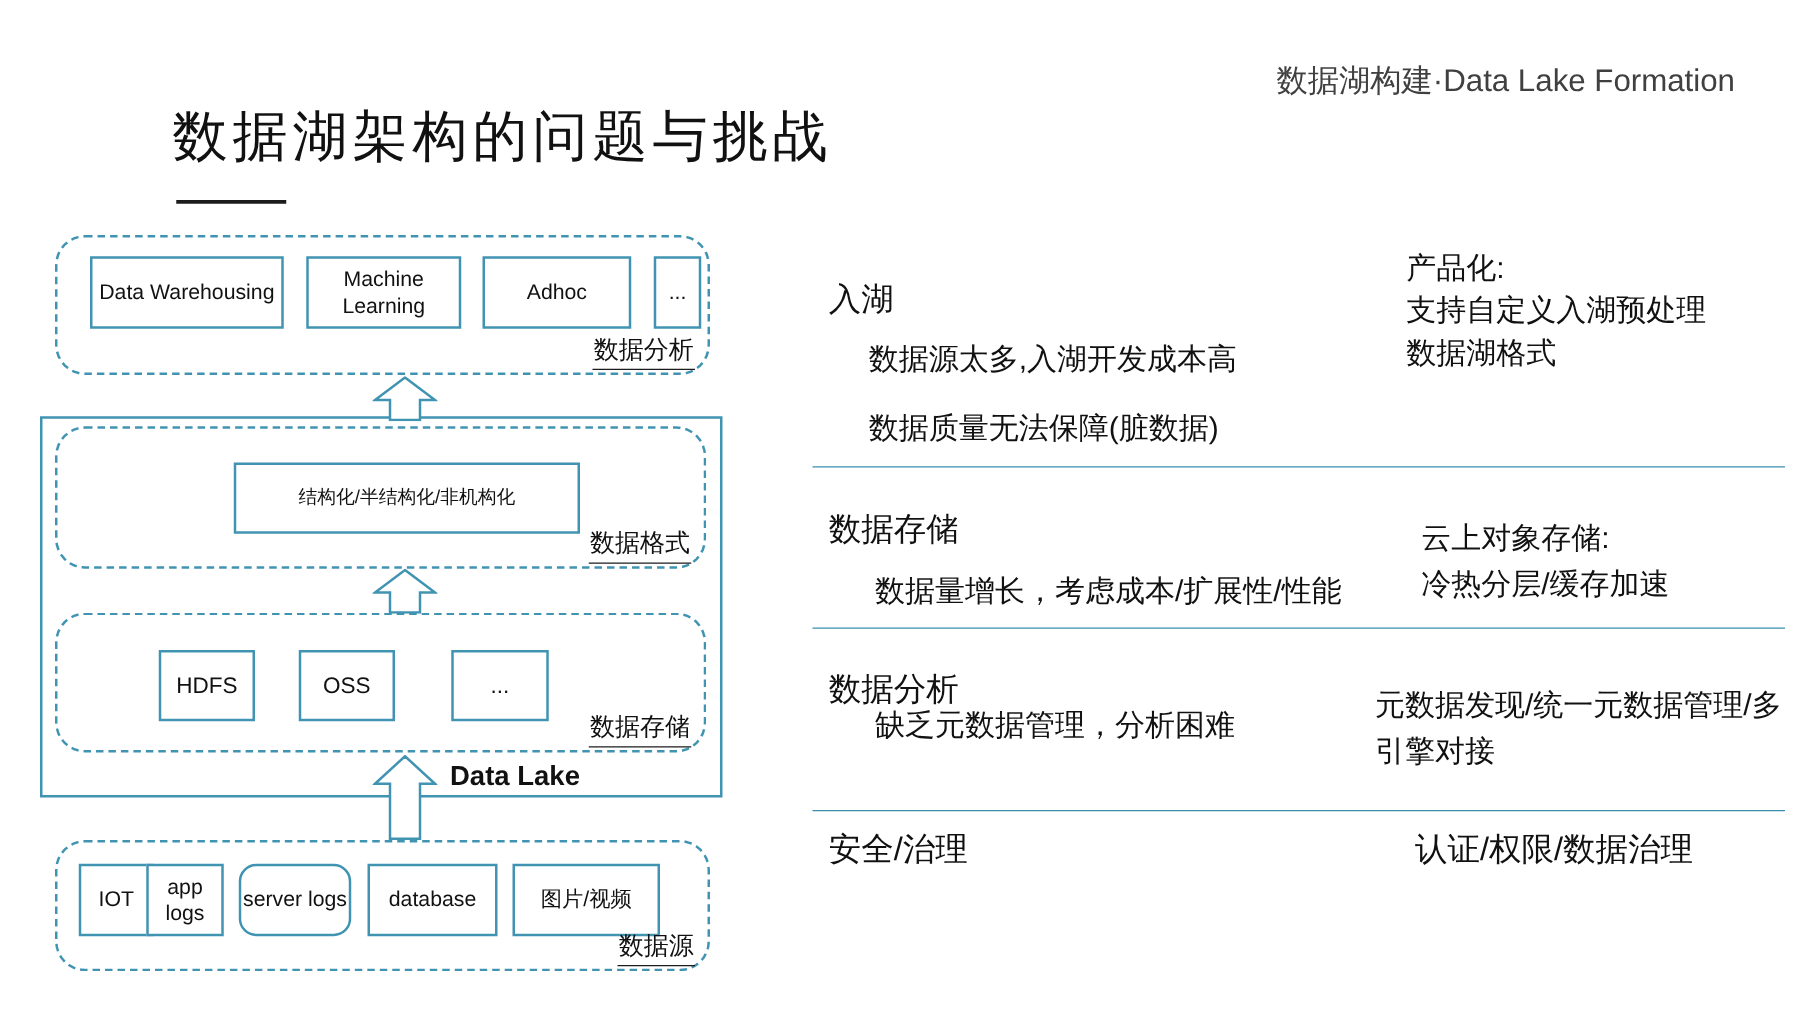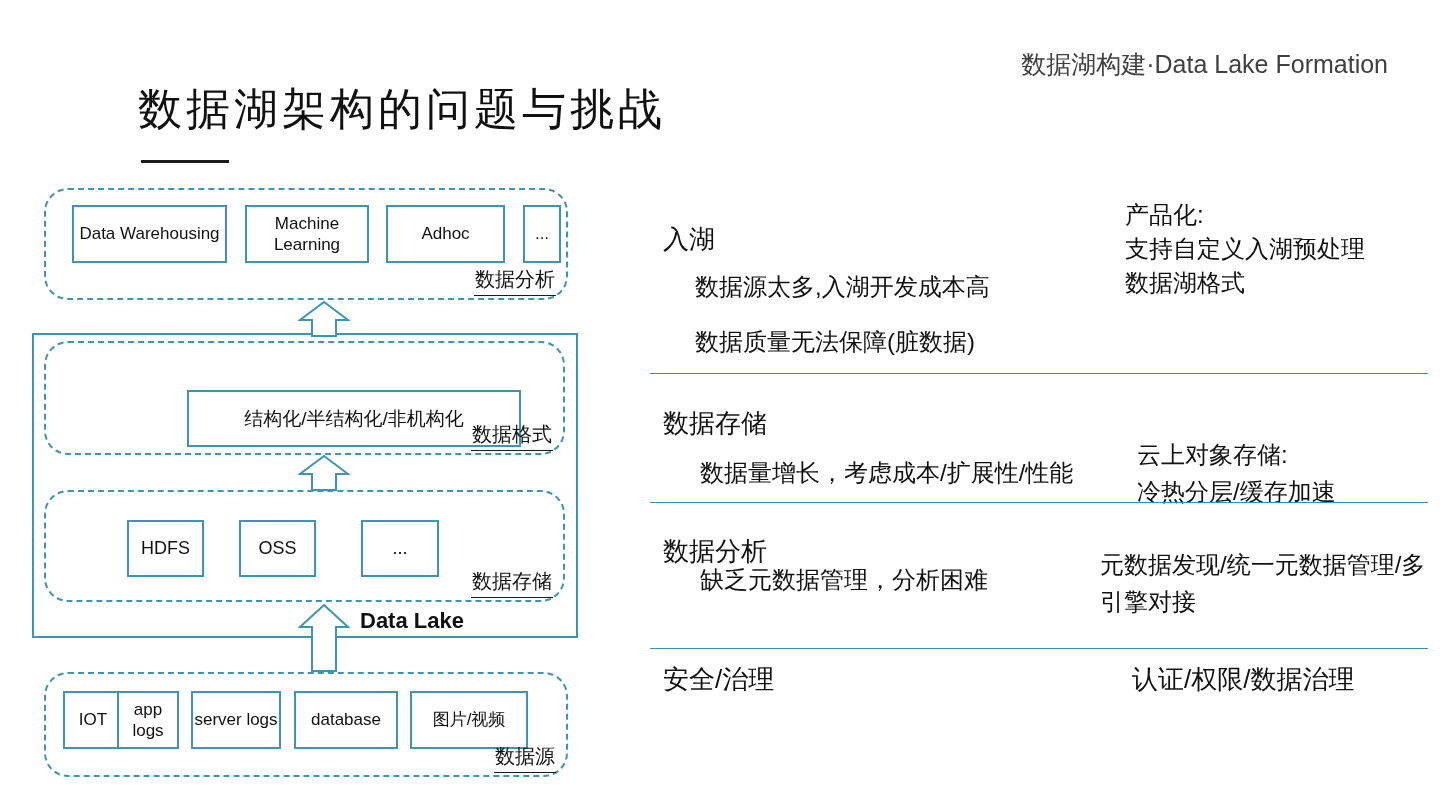--- a/index.html
+++ b/index.html
@@ -46,21 +46,21 @@
     <div class="layer-label">数据分析</div>
   </div>
 
   <svg class="arrow" style="left:298px; top:301px;" width="52" height="36" viewBox="0 0 52 36">
     <polygon points="26,1 50,19 38,19 38,35 14,35 14,19 2,19" fill="#ffffff" stroke="#4094b2" stroke-width="2"></polygon>
   </svg>
 
   <div class="solid-frame" style="left:32px; top:333px; width:546px; height:305px;"></div>
 
   <div class="dashed-group" style="left:44px; top:341px; width:521px; height:114px;">
-    <div class="node" style="left:141px; top:27px; width:334px; height:57px; font-size:19px;margin-top:20px;">结构化/半结构化/非机构化</div>
+    <div class="node" style="left:141px; top:27px; width:277px; height:57px; font-size:15px;">结构化/半结构化/非机构化</div>
     <div class="layer-label">数据格式</div>
   </div>
 
   <svg class="arrow" style="left:298px; top:455px;" width="52" height="36" viewBox="0 0 52 36">
     <polygon points="26,1 50,19 38,19 38,35 14,35 14,19 2,19" fill="#ffffff" stroke="#4094b2" stroke-width="2"></polygon>
   </svg>
 
   <div class="dashed-group" style="left:44px; top:490px; width:521px; height:112px;">
     <div class="node" style="left:81px; top:28px; width:77px; height:57px; font-size:18px;">HDFS</div>
     <div class="node" style="left:193px; top:28px; width:77px; height:57px; font-size:18px;">OSS</div>
@@ -70,39 +70,39 @@
 
   <div class="dl-label">Data Lake</div>
 
   <svg class="arrow" style="left:298px; top:604px;" width="52" height="68" viewBox="0 0 52 68">
     <polygon points="26,1 50,23 38,23 38,67 14,67 14,23 2,23" fill="#ffffff" stroke="#4094b2" stroke-width="2"></polygon>
   </svg>
 
   <div class="dashed-group" style="left:44px; top:672px; width:524px; height:105px;">
     <div class="node" style="left:17px; top:17px; width:60px; height:58px; font-size:17px;">IOT</div>
     <div class="node" style="left:71px; top:17px; width:62px; height:58px; font-size:17px;">app logs</div>
-    <div class="node" style="left:145px; top:17px; width:90px; height:58px; font-size:17px;">server logs</div>
+    <div class="node" style="left:145px; top:17px; width:90px; height:58px; font-size:17px;border-radius:14px;">server logs</div>
     <div class="node" style="left:248px; top:17px; width:104px; height:58px; font-size:17px;">database</div>
     <div class="node" style="left:364px; top:17px; width:118px; height:58px; font-size:17px;">图片/视频</div>
     <div class="layer-label">数据源</div>
   </div>
 
   <div class="row-heading" style="left:663px; top:222px;">入湖</div>
   <div class="row-problem" style="left:695px; top:271px;">数据源太多,入湖开发成本高</div>
   <div class="row-problem" style="left:695px; top:326px;">数据质量无法保障(脏数据)</div>
   <div class="sol-block" style="left:1125px; top:198px; line-height:34px;">
     <div class="sol-line">产品化:</div>
     <div class="sol-line">支持自定义入湖预处理</div>
     <div class="sol-line">数据湖格式</div>
   </div>
   <div class="divider" style="top:373px;"></div>
 
   <div class="row-heading" style="left:663px; top:406px;">数据存储</div>
   <div class="row-problem" style="left:700px; top:457px;">数据量增长，考虑成本/扩展性/性能</div>
-  <div class="sol-block" style="left:1137px; top:436px; line-height:37px;">
+  <div class="sol-block" style="left:1137px; top:412px; line-height:37px;">
     <div class="sol-line">云上对象存储:</div>
     <div class="sol-line">冷热分层/缓存加速</div>
   </div>
   <div class="divider" style="top:502px;"></div>
 
   <div class="row-heading" style="left:663px; top:534px;">数据分析</div>
   <div class="row-problem" style="left:700px; top:564px;">缺乏元数据管理，分析困难</div>
   <div class="sol-block" style="left:1100px; top:546px; width:345px; line-height:37px;">元数据发现/统一元数据管理/多引擎对接</div>
   <div class="divider" style="top:648px;"></div>
 

